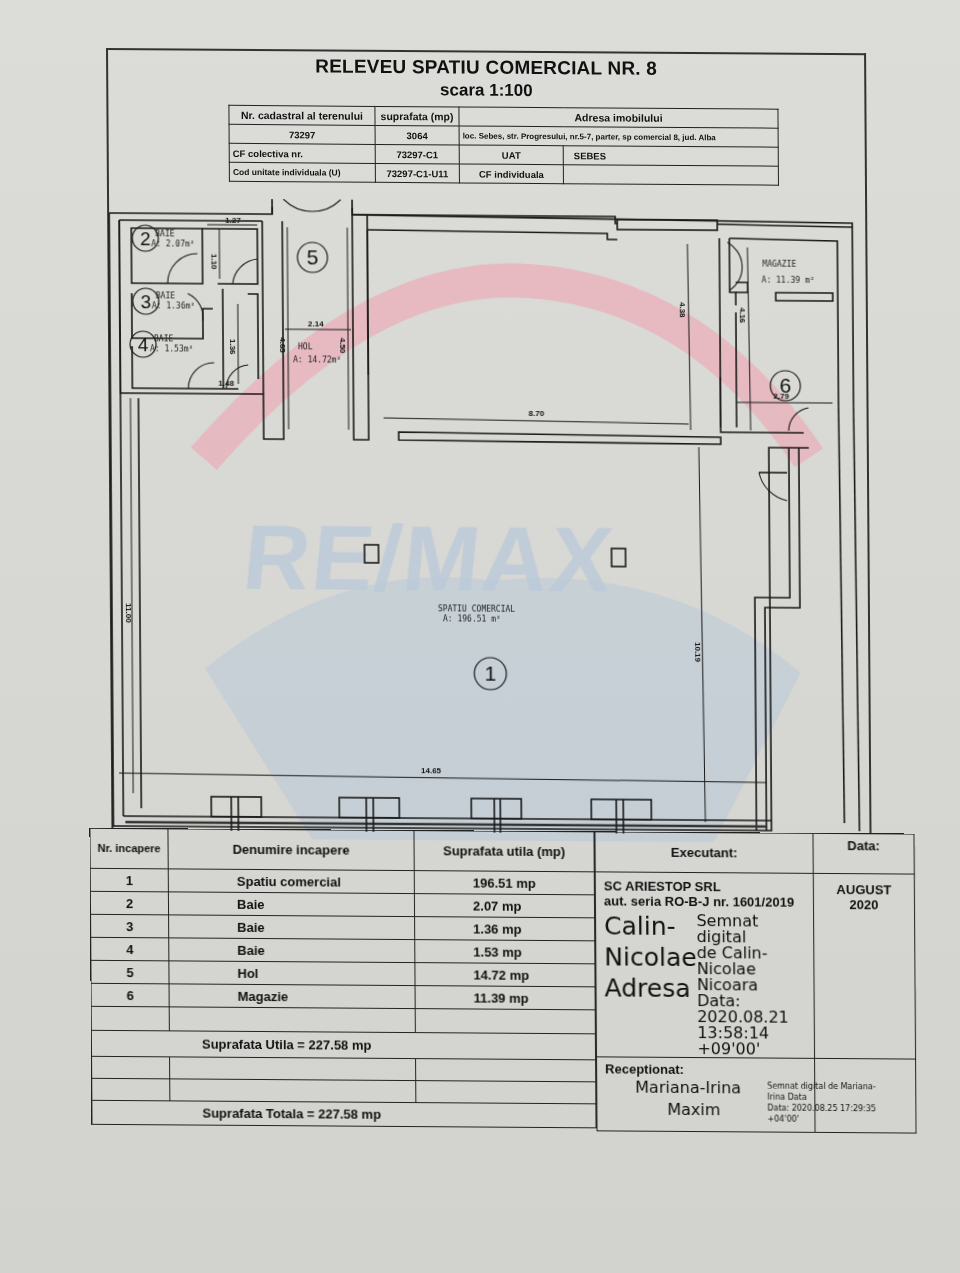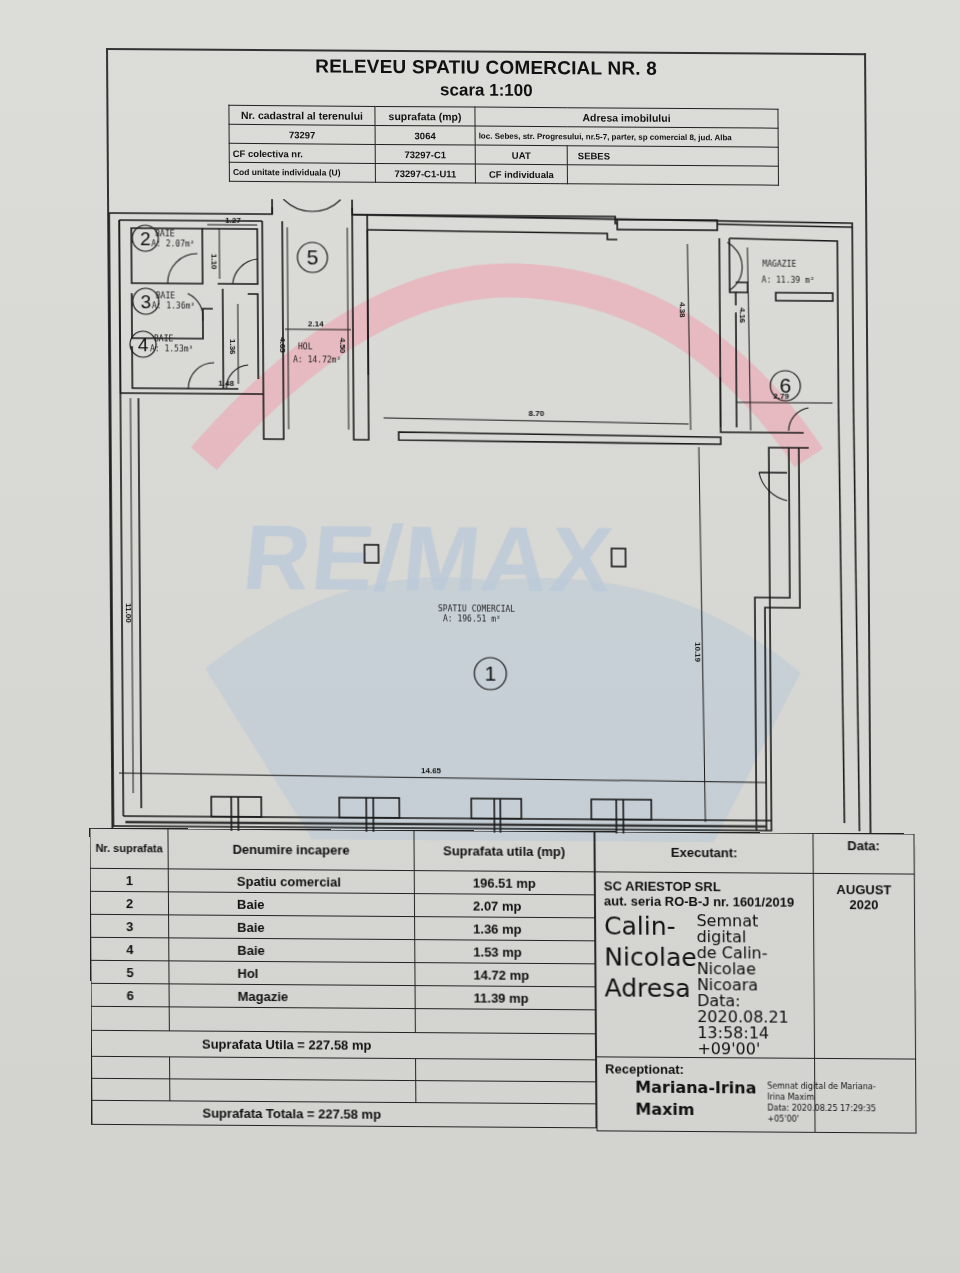--- a/index.html
+++ b/index.html
@@ -44,49 +44,49 @@
   
   .bottom {
     position: absolute; left: -22px; top: 780px; width: 820px; height: 270px;
   }
   .btab { position: absolute; border-collapse: collapse; }
   .btab td { border: 1.5px solid #222; font-size: 13px; font-weight: bold; }
   .num { text-align: center; }
   .hdr2 { text-align: center; font-size: 13px; }
   .sig-big { font-family: "DejaVu Sans", sans-serif; font-weight: normal; font-size: 25px; line-height: 31px; }
   .sig-small { font-family: "DejaVu Sans", sans-serif; font-weight: normal; font-size: 16px; line-height: 16px; }
-  .sig2-big { font-family: "DejaVu Sans", sans-serif; font-weight: bold; font-size: 16px; line-height: 22px; }
+  .sig2-big { font-family: "DejaVu Sans", sans-serif; font-weight: normal; font-size: 16px; line-height: 22px; text-align: right; }
   .sig2-small { font-family: "DejaVu Sans", sans-serif; font-weight: normal; font-size: 8px; line-height: 11px; }
   .dim { font-size: 8px; font-weight: bold; }
 </style>
 </head>
 <body>
 
 <div class="sheet">
   <div class="paper-border"></div>
 
   <div class="title">RELEVEU SPATIU COMERCIAL NR. 8</div>
   <div class="subtitle">scara 1:100</div>
 
   <table class="info">
     <tbody>
         <tr>
       <td class="hdr c" style="width:146px">Nr. cadastral al terenului</td>
-      <td class="hdr c" style="width:100px">suprafata (mp)</td>
+      <td class="hdr c" style="width:84px">suprafata (mp)</td>
       <td class="hdr c" colspan="2">Adresa imobilului</td>
     </tr>
     <tr>
       <td class="c">73297</td>
       <td class="c">3064</td>
       <td colspan="2" style="font-size:8px">loc. Sebes, str. Progresului, nr.5-7, parter, sp comercial 8, jud. Alba</td>
     </tr>
     <tr>
       <td>CF colectiva nr.</td>
       <td class="c">73297-C1</td>
-      <td class="c" style="width:92px">UAT</td>
+      <td class="c" style="width:104px">UAT</td>
       <td style="padding-left:10px">SEBES</td>
     </tr>
     <tr>
       <td style="font-size:8.5px">Cod unitate individuala (U)</td>
       <td class="c">73297-C1-U11</td>
       <td class="c">CF individuala</td>
       <td></td>
     </tr>
   </tbody>
     </table>
@@ -239,21 +239,21 @@
         <text x="328" y="411">SPATIU COMERCIAL</text>
         <text x="333" y="421">A: 196.51 m²</text>
       </g>
     </svg>
   </div>
 
   <div class="bottom">
     <table class="btab" style="left:0; top:0; width:505px;">
       <tbody>
           <tr style="height:40px">
-        <td class="hdr2" style="width:78px; font-size:11px; line-height:11px">Nr. suprafata</td>
+        <td class="hdr2" style="width:78px; font-size:11px; line-height:11px">Nr. incapere</td>
         <td class="hdr2" style="width:246px">Denumire incapere</td>
         <td class="hdr2">Suprafata utila (mp)</td>
       </tr>
       <tr style="height:23px">
         <td class="num">1</td>
         <td style="padding-left:68px">Spatiu comercial</td>
         <td style="padding-left:58px">196.51 mp</td>
       </tr>
       <tr style="height:23px">
         <td class="num">2</td>
@@ -339,23 +339,23 @@
         <td style="vertical-align:top; padding:4px 4px 0 8px; position:relative">
           <div>Receptionat:</div>
           <div style="display:flex">
             <div class="sig2-big" style="width:115px; padding-left:30px">
               <div style="white-space:nowrap">Mariana-Irina</div>
               <div>Maxim</div>
             </div>
           </div>
           <div class="sig2-small" style="position:absolute; left:170px; top:22px; width:130px">
             <div>Semnat digital de Mariana-</div>
-            <div>Irina Maxim</div>
+            <div>Irina Data</div>
             <div>Data: 2020.08.25 17:29:35</div>
-            <div>+05'00'</div>
+            <div>+04'00'</div>
           </div>
         </td>
         <td></td>
       </tr>
     </tbody>
       </table>
   </div>
 </div>
 
 </body></html>

